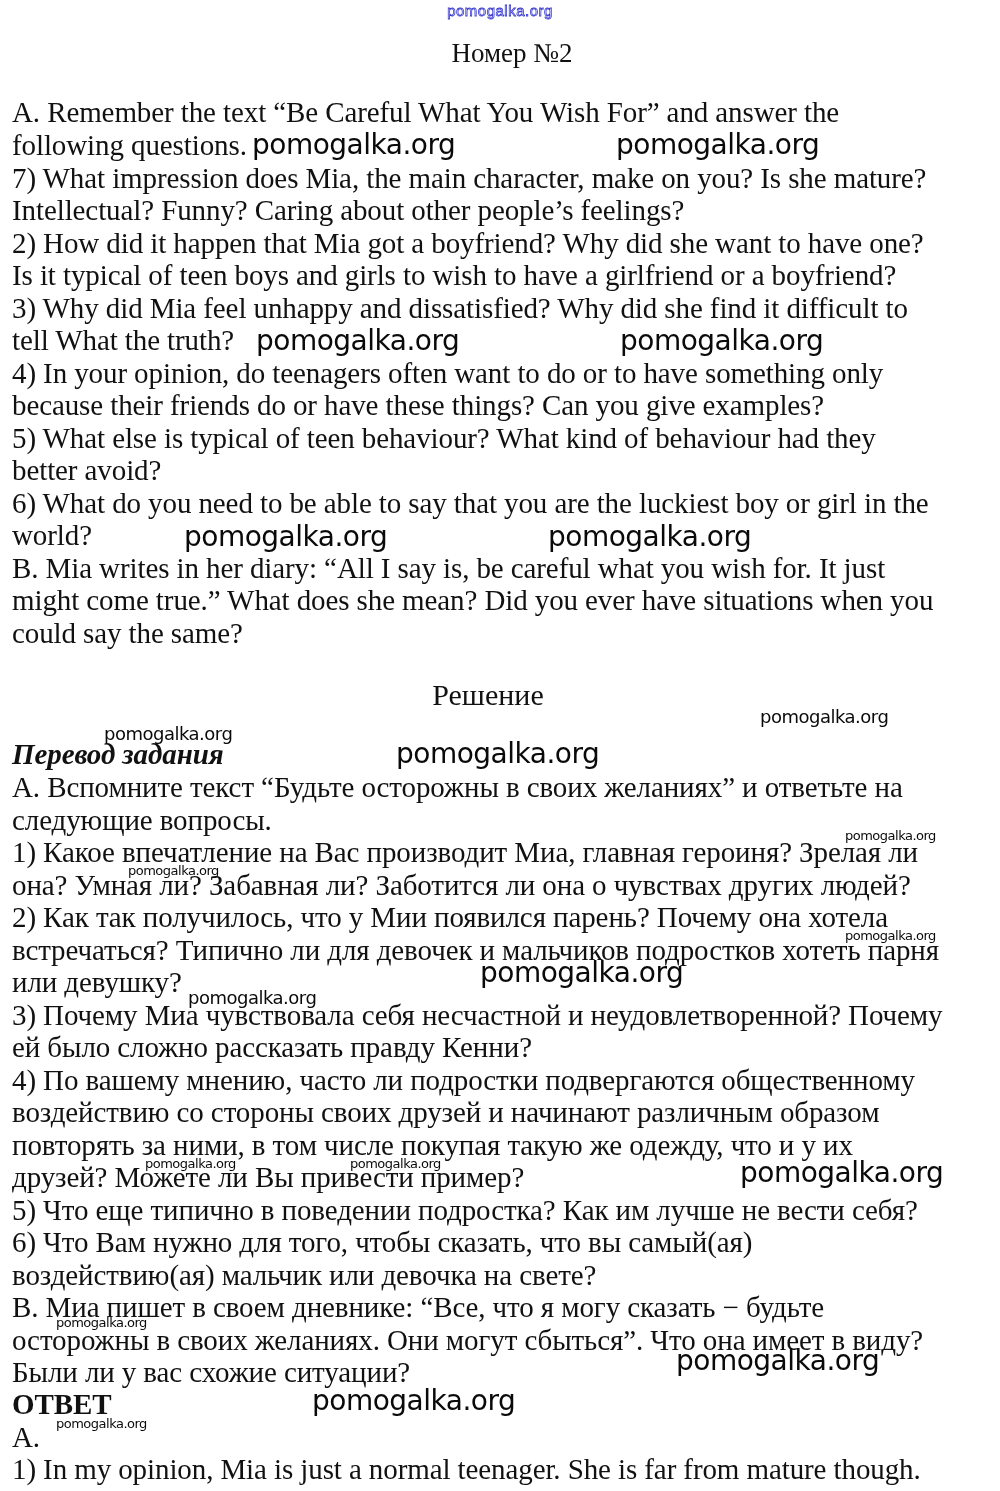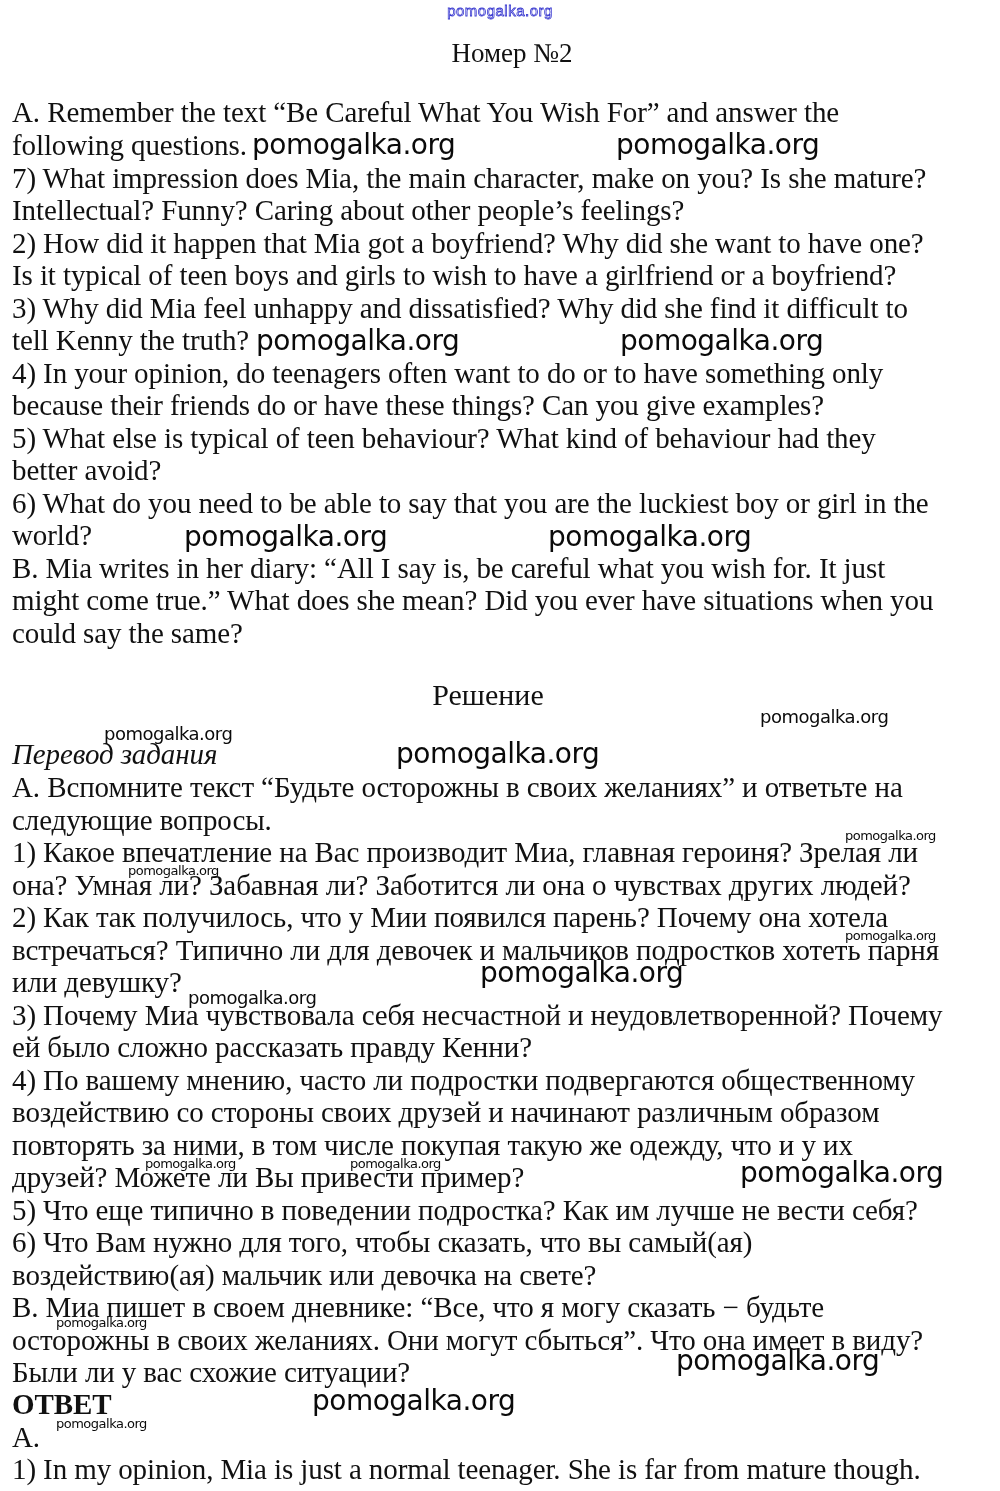--- a/index.html
+++ b/index.html
@@ -20,21 +20,21 @@
       font-size: 27px;
       margin-left: 24px;
     }
     .line {
       position: absolute; left: 12px; font-size: 29px; line-height: 32.6px;
       white-space: nowrap; letter-spacing: -0.1px; text-align: right;
     }
     .section-heading {
       position: absolute; left: 0; width: 976px; text-align: center; font-size: 30px;
     }
-    .italic-bold { font-style: italic; font-weight: normal; }
+    .italic-bold { font-style: italic; font-weight: bold; }
     .bold { font-weight: bold; }
     .wm {
       position: absolute; font-family: "DejaVu Sans", "Liberation Sans", sans-serif;
       color: #0a0a0a; white-space: nowrap; letter-spacing: -0.5px;
     }
     .wm-big { font-size: 28px; font-weight: normal; }
     .wm-med { font-size: 18px; }
     .wm-small { font-size: 13px; }
   </style>
 </head>
@@ -44,21 +44,21 @@
 <div class="title">Номер №2</div>
 
 <div>
   <div class="line" style="top:96px">A. Remember the text “Be Careful What You Wish For” and answer the</div>
   <div class="line" style="top:129px">following questions.</div>
   <div class="line" style="top:162px">7) What impression does Mia, the main character, make on you? Is she mature?</div>
   <div class="line" style="top:194px">Intellectual? Funny? Caring about other people’s feelings?</div>
   <div class="line" style="top:227px">2) How did it happen that Mia got a boyfriend? Why did she want to have one?</div>
   <div class="line" style="top:259px">Is it typical of teen boys and girls to wish to have a girlfriend or a boyfriend?</div>
   <div class="line" style="top:292px">3) Why did Mia feel unhappy and dissatisfied? Why did she find it difficult to</div>
-  <div class="line" style="top:324px">tell Kenny the truth?</div>
+  <div class="line" style="top:324px">tell What the truth?</div>
   <div class="line" style="top:357px">4) In your opinion, do teenagers often want to do or to have something only</div>
   <div class="line" style="top:389px">because their friends do or have these things? Can you give examples?</div>
   <div class="line" style="top:422px">5) What else is typical of teen behaviour? What kind of behaviour had they</div>
   <div class="line" style="top:454px">better avoid?</div>
   <div class="line" style="top:487px">6) What do you need to be able to say that you are the luckiest boy or girl in the</div>
   <div class="line" style="top:519px">world?</div>
   <div class="line" style="top:552px">B. Mia writes in her diary: “All I say is, be careful what you wish for. It just</div>
   <div class="line" style="top:584px">might come true.” What does she mean? Did you ever have situations when you</div>
   <div class="line" style="top:617px">could say the same?</div>
 </div>

